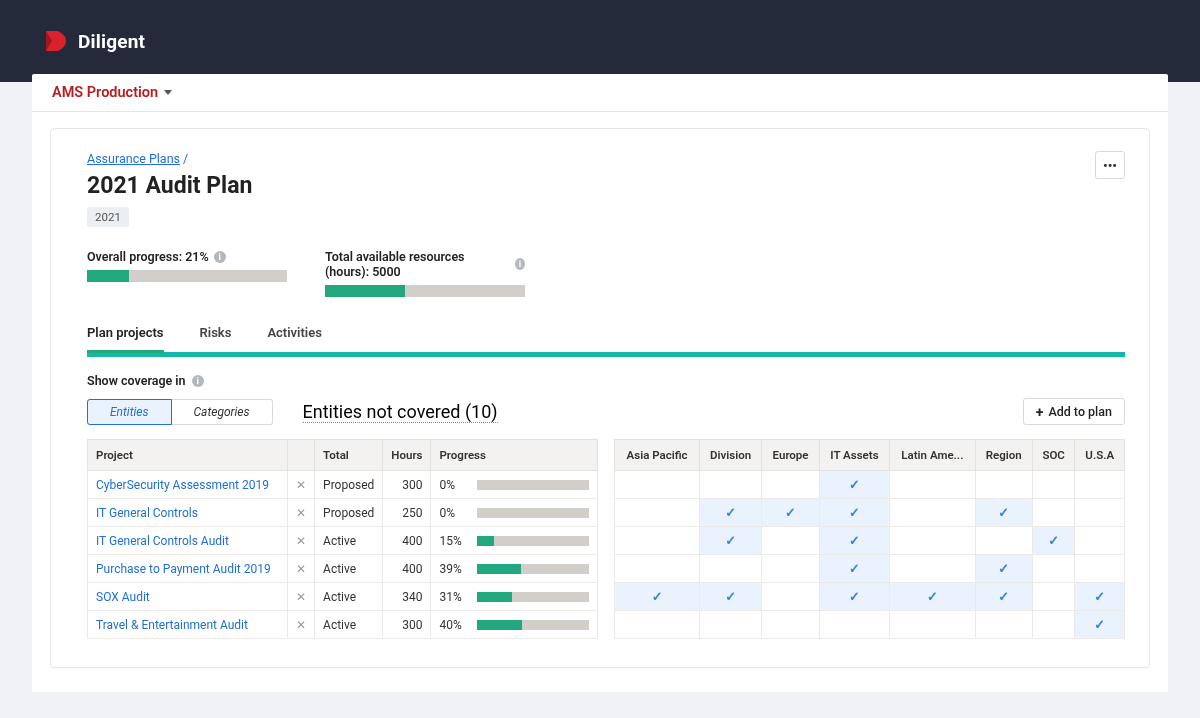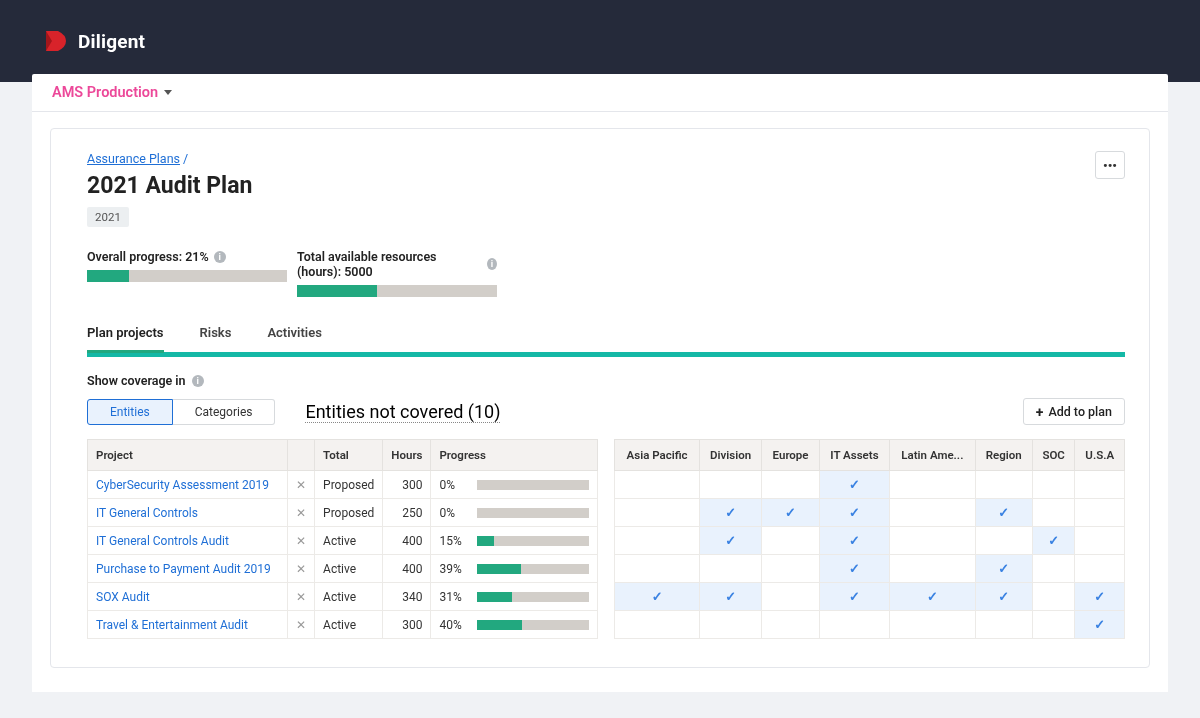--- a/index.html
+++ b/index.html
@@ -36,21 +36,21 @@
     align-items: center;
     padding: 0 20px;
     border-bottom: 1px solid #e4e6eb;
   }
   .app-title-btn {
     display: inline-flex;
     align-items: center;
     gap: 6px;
     font-size: 14.5px;
     font-weight: 600;
-    color: #ec4899;
+    color: #b91c1c;
     cursor: pointer;
   }
   .caret-down {
     width: 0; height: 0;
     border-left: 4px solid transparent;
     border-right: 4px solid transparent;
     border-top: 5px solid #555;
   }
   .panel {
     margin: 16px 18px 0 18px;
@@ -83,21 +83,21 @@
     background: #fff;
     display: flex;
     align-items: center;
     justify-content: center;
     cursor: pointer;
     font-weight: 700;
     color: #333;
   }
   .stats-row {
     display: flex;
-    gap: 10px;
+    gap: 38px;
     margin-top: 22px;
   }
   .stat { width: 200px; }
   .stat-label { font-size: 12.5px; font-weight: 600; color: #222; display: flex; align-items: center; gap: 5px; margin-bottom: 6px; }
   .info-icon {
     width: 12px; height: 12px; border-radius: 50%;
     background: #b3b8bd;
     display: inline-flex; align-items: center; justify-content: center;
     color: #fff; font-size: 9px; font-weight: 700;
   }
@@ -136,20 +136,21 @@
     margin-bottom: 10px;
   }
   .filter-row {
     display: flex;
     align-items: center;
     gap: 12px;
     flex-wrap: nowrap;
   }
   .seg {
     display: flex;
+    font-style: italic;
   }
   .seg-btn {
     border: 1px solid #d7dadd;
     background: #fff;
     font-size: 12px;
     padding: 5px 22px;
     cursor: pointer;
     color: #333;
   }
   .seg-btn:first-child { border-radius: 3px 0 0 3px; }

